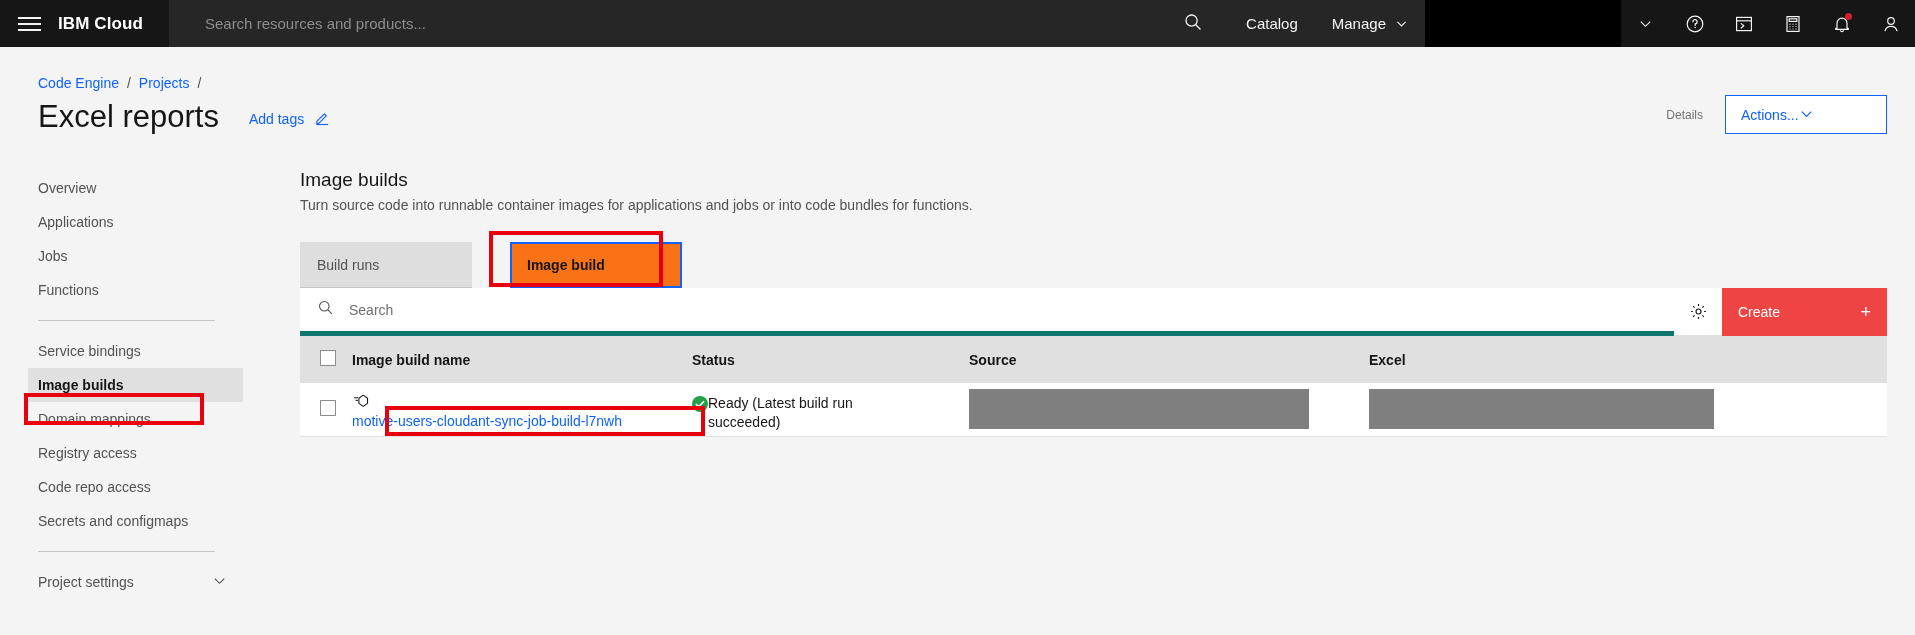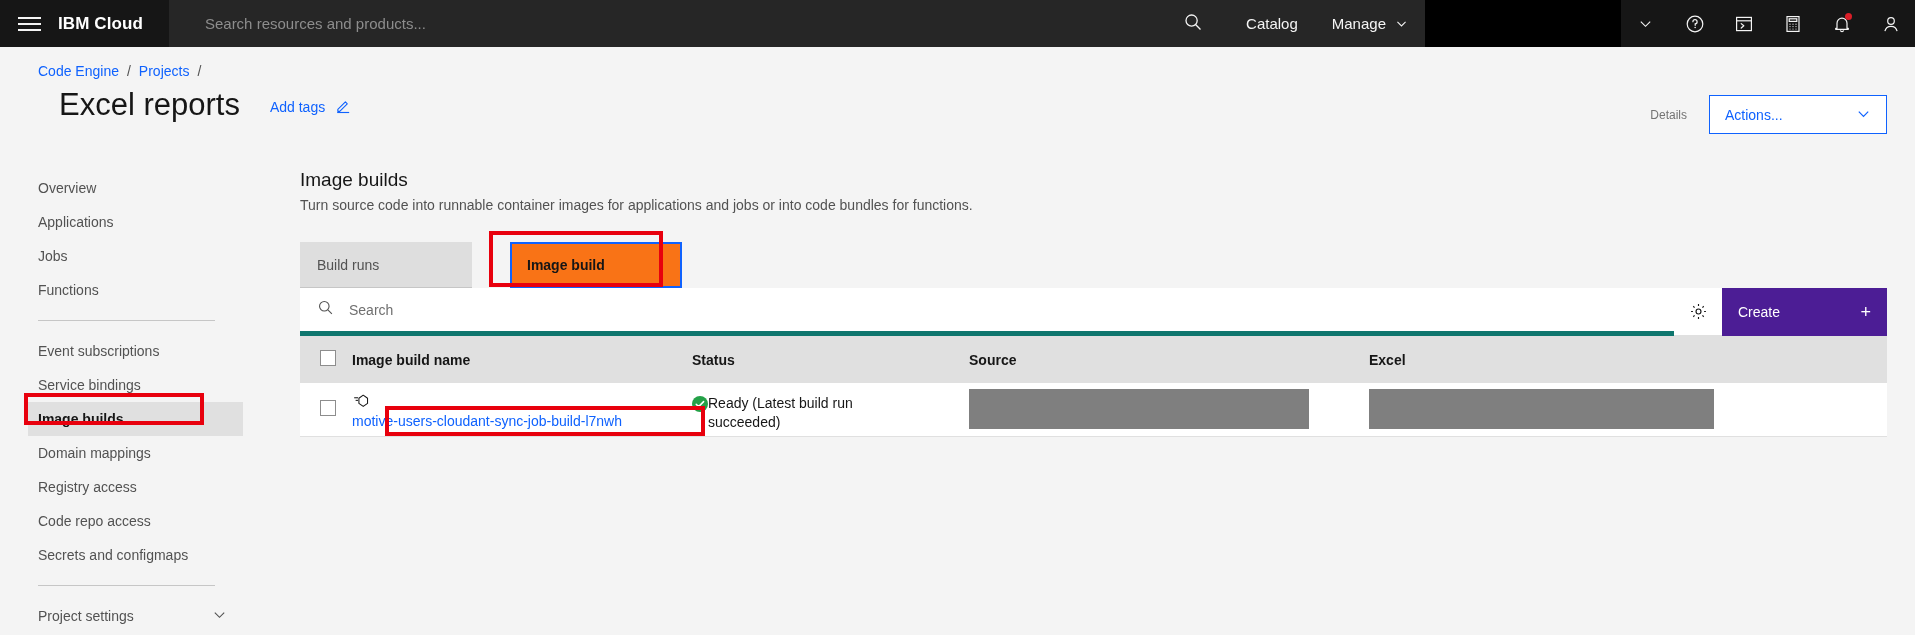--- a/index.html
+++ b/index.html
@@ -80,51 +80,50 @@
   }
 
   
   .page-header {
     padding: 16px 28px 0 38px;
     height: 112px;
     position: relative;
   }
   .breadcrumb {
     font-size: 14px; color: #0f62fe;
-    display: flex; align-items: center; gap: 8px;
+    display: flex; align-items: center; gap: 8px; margin-top: 12px;
   }
   .breadcrumb a { color: #0f62fe; text-decoration: none; cursor: pointer; }
   .breadcrumb .sep { color: #525252; }
   .title-row {
     display: flex; align-items: flex-end;
     margin-top: 7px;
     gap: 30px;
   }
   .page-title {
     font-size: 31px; font-weight: 400; color: #161616;
     line-height: 1.2;
-    margin-left: 21px;
   }
   .add-tags {
     display: flex; align-items: center; gap: 10px;
     margin-bottom: 6px;
     font-size: 14px; color: #0f62fe; cursor: pointer;
   }
   .header-actions {
     position: absolute; right: 28px; top: 48px;
     display: flex; align-items: center; gap: 22px;
   }
   .details-link {
     font-size: 12px; color: #737373; cursor: pointer;
   }
   .actions-btn {
-    width: 178px; height: 39px;
+    width: 162px; height: 39px;
     border: 1px solid #0f62fe;
     background: #fff;
-    display: flex; align-items: center; justify-content: space-between;
+    display: flex; align-items: center; 
     padding: 0 15px;
     font-size: 14px; color: #0f62fe;
     cursor: pointer;
   }
 
   
   .body-wrap { display: flex; height: calc(635px - 47px - 112px); }
 
   
   .sidebar {
@@ -217,21 +216,21 @@
   }
   .toolbar-search input::placeholder { color: #6f6f6f; }
   .toolbar-gear {
     width: 48px;
     display: flex; align-items: center; justify-content: center;
     cursor: pointer;
     border-bottom: 1px solid #e0e0e0;
   }
   .create-btn {
     width: 165px;
-    background: #4c1d95;
+    background: #ef4444;
     color: #fff;
     display: flex; align-items: center; justify-content: space-between;
     padding: 0 16px;
     font-size: 14px;
     cursor: pointer;
   }
 
   
   table.builds { width: 100%; border-collapse: collapse; }
   table.builds thead th {
@@ -418,23 +417,20 @@
         <span>Jobs</span>
       </div>
       <div class="side-item">
         <span>Functions</span>
       </div>
     </div>
 
     <div class="side-divider"></div>
 
     <div class="side-group">
-      <div class="side-item">
-        <span>Event subscriptions</span>
-      </div>
       <div class="side-item">
         <span>Service bindings</span>
       </div>
       <div class="side-item selected">
         <span>Image builds</span>
       </div>
       <div class="side-item">
         <span>Domain mappings</span>
       </div>
       <div class="side-item">

